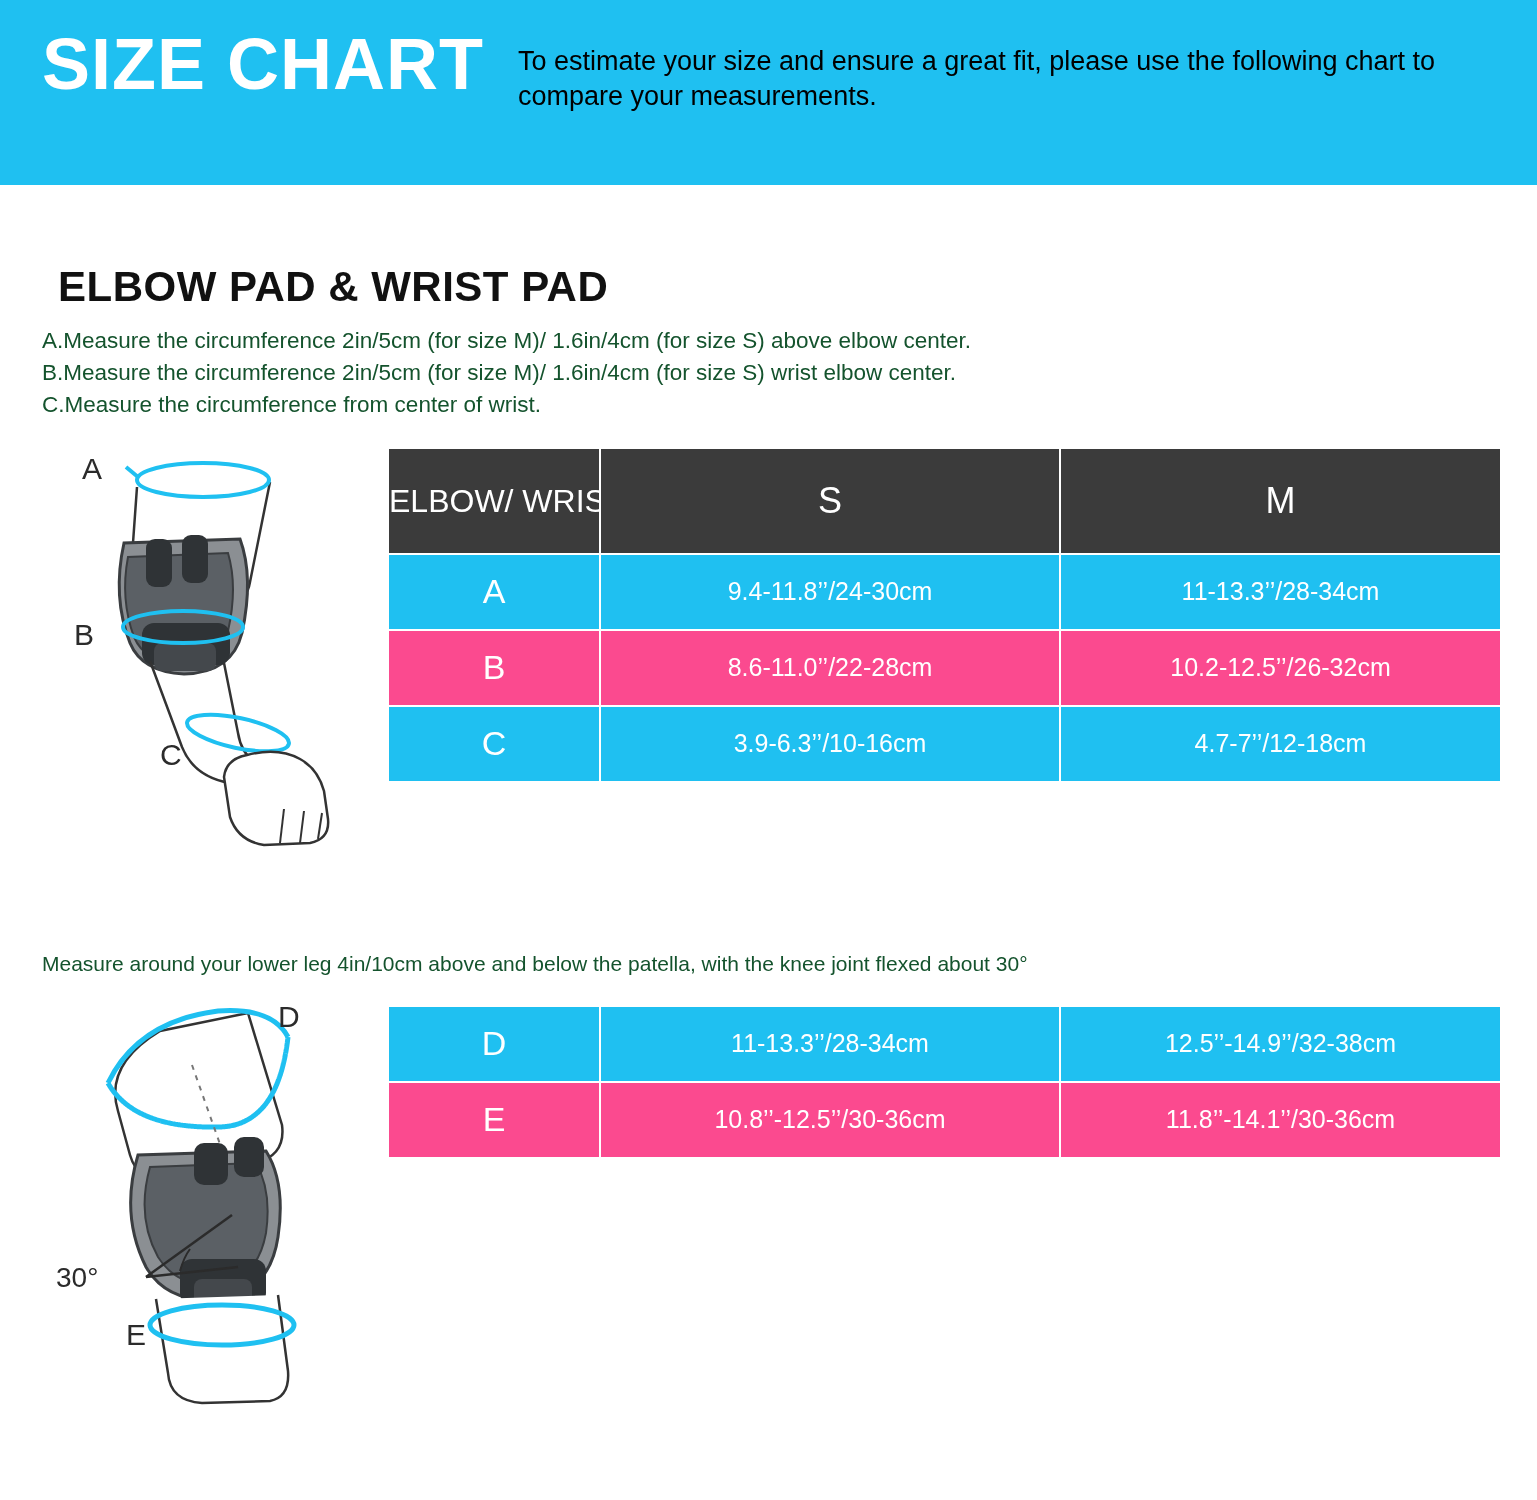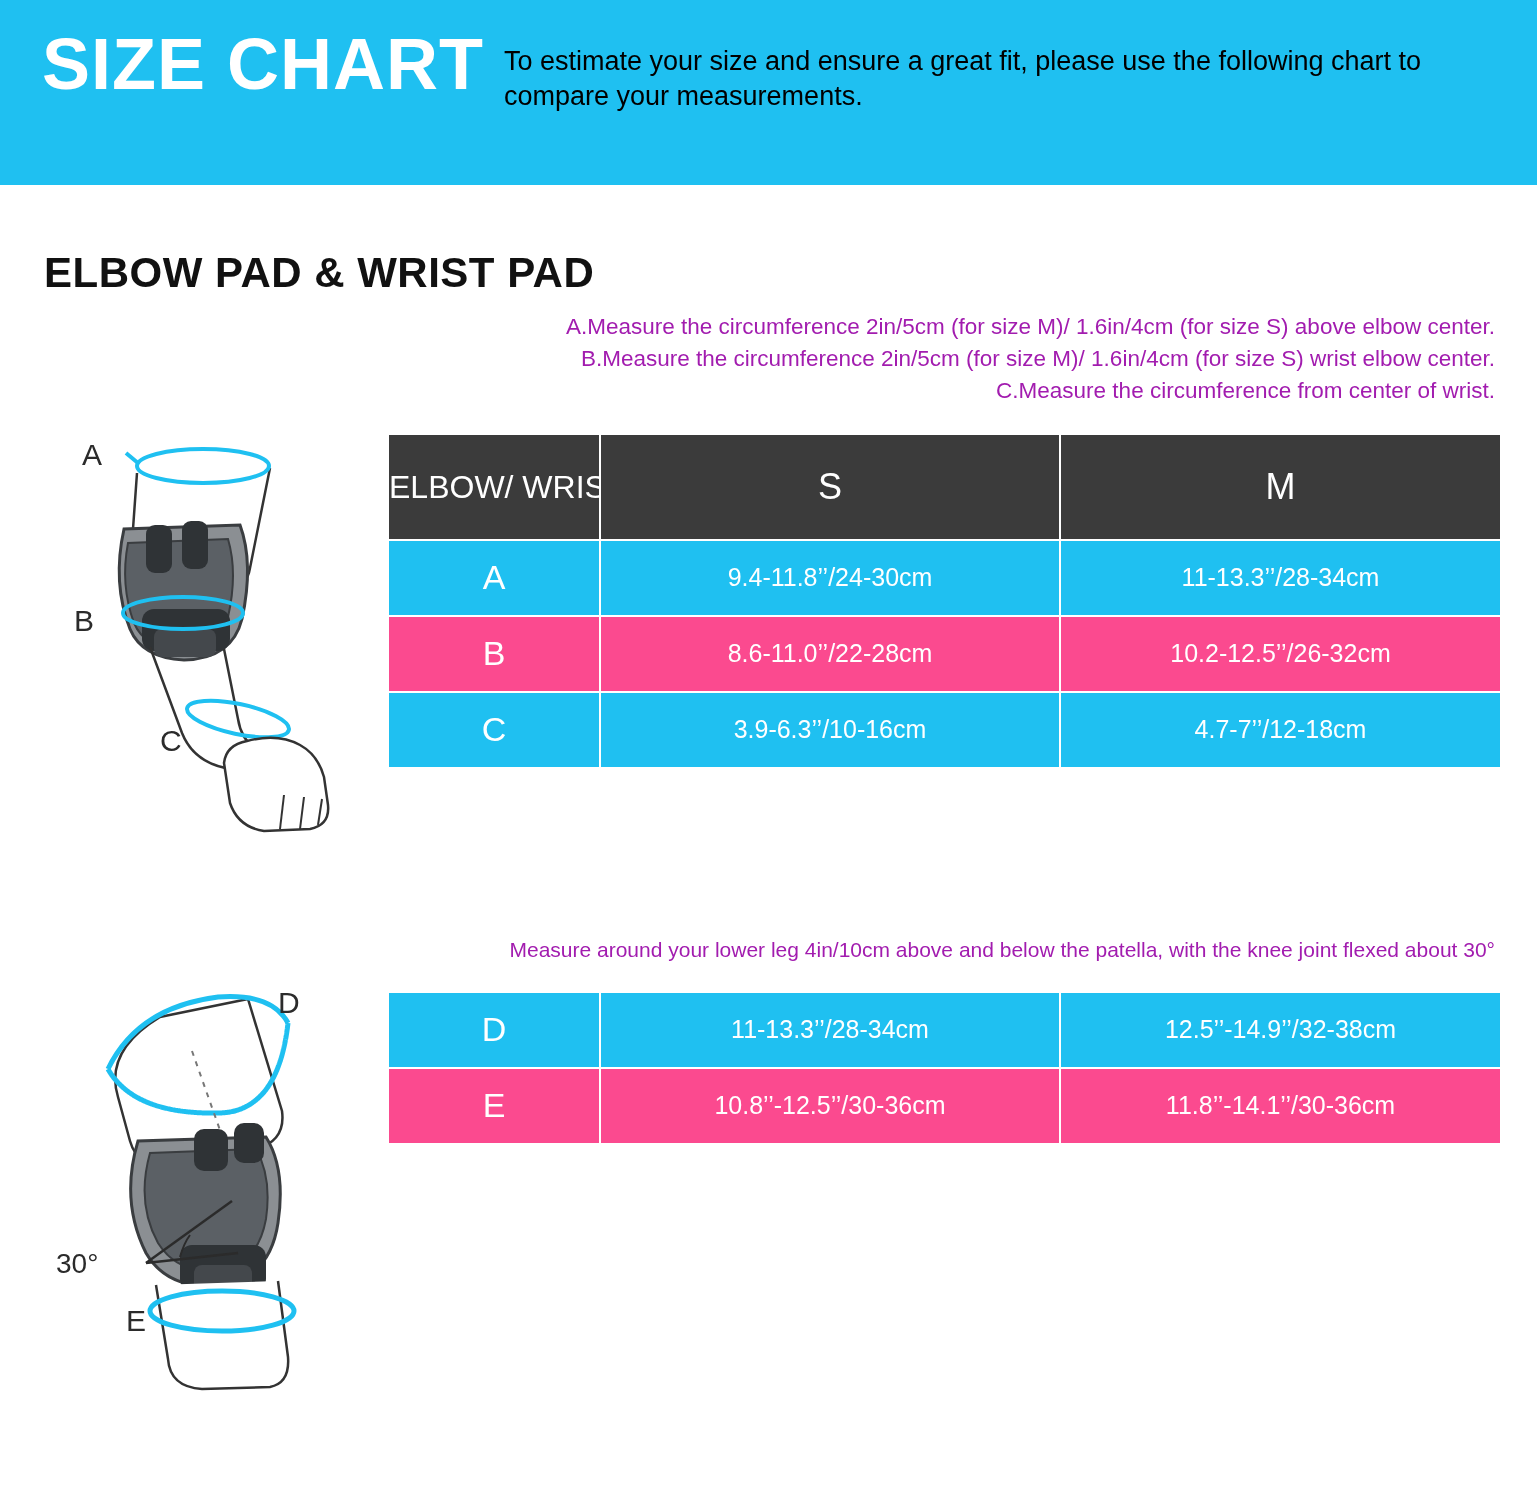--- a/index.html
+++ b/index.html
@@ -25,50 +25,49 @@
     padding: 28px 40px 0 42px;
     box-sizing: border-box;
   }
   .banner-title {
     color: #ffffff;
     font-size: 72px;
     font-weight: bold;
     letter-spacing: 1px;
     line-height: 1.0;
     white-space: nowrap;
-    margin-right: 20px;
+    margin-right: 34px;
   }
   .banner-sub {
     color: #000000;
     font-size: 27px;
     line-height: 1.28;
     max-width: 930px;
     padding-top: 16px;
   }
 
   
   .section {
     padding: 0 42px;
     box-sizing: border-box;
   }
   .section-title {
     font-size: 42px;
     font-weight: bold;
     letter-spacing: 0.5px;
-    margin: 2px;
+    margin: 16px;
     color: #111111;
   }
   .sec1 { padding-top: 62px; }
   .sec1 .section-title { margin-bottom: 14px; }
   .desc-line {
     font-size: 22.5px;
     line-height: 1.42;
-    color: #a21caf;
+    color: #14532d;
     white-space: nowrap;
-    text-align: right;
   }
 
   .sec2 { padding-top: 82px; }
   .sec2 .section-title { margin-bottom: 12px; }
   .sec2 .desc-line { font-size: 21px; }
 
   
   .content-row {
     display: flex;
     align-items: flex-start;

